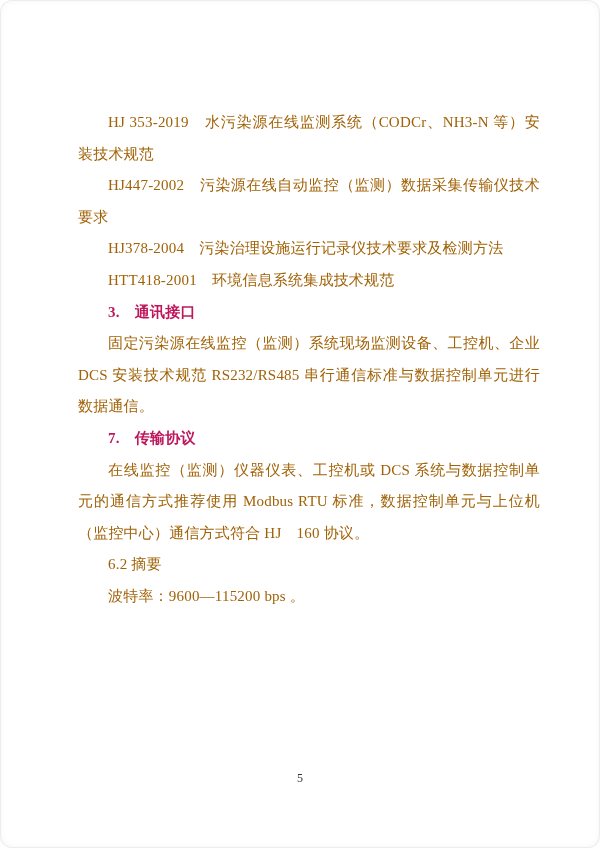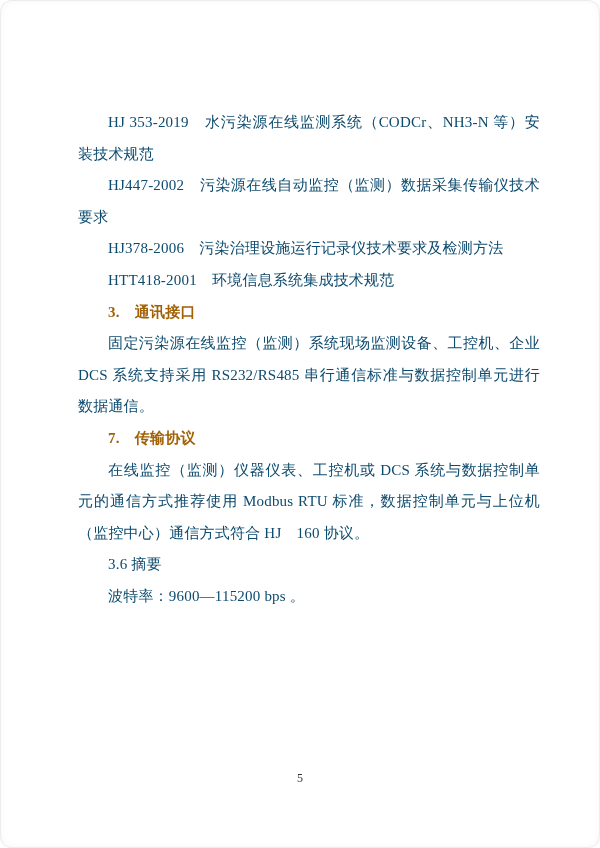--- a/index.html
+++ b/index.html
@@ -24,29 +24,29 @@
     position: absolute;
     left: 78px;
     top: 107px;
     width: 462px;
   }
   .content p {
     margin: 0;
     padding: 0;
     font-size: 15px;
     line-height: 31.6px;
-    color: #0c4a6e;
+    color: #a16207;
     text-align: justify;
     text-indent: 2em;
     letter-spacing: 0.2px;
     word-break: break-word;
   }
   .content p.heading {
     font-weight: bold;
-    color: #a16207;
+    color: #be185d;
     text-align: left;
   }
   .page-footer {
     position: absolute;
     left: 0;
     top: 768px;
     width: 600px;
     text-align: center;
     font-size: 12px;
     line-height: 20px;
@@ -54,23 +54,23 @@
     font-family: "Liberation Serif", "DejaVu Serif", serif;
   }
 </style>
 </head>
 <body>
 
 <div class="page">
   <div class="content">
     <p>HJ 353-2019　水污染源在线监测系统（CODCr、NH3-N 等）安装技术规范</p>
     <p>HJ447-2002　污染源在线自动监控（监测）数据采集传输仪技术要求</p>
-    <p>HJ378-2006　污染治理设施运行记录仪技术要求及检测方法</p>
+    <p>HJ378-2004　污染治理设施运行记录仪技术要求及检测方法</p>
     <p>HTT418-2001　环境信息系统集成技术规范</p>
     <p class="heading">3.　通讯接口</p>
-    <p>固定污染源在线监控（监测）系统现场监测设备、工控机、企业 DCS 系统支持采用 RS232/RS485 串行通信标准与数据控制单元进行数据通信。</p>
+    <p>固定污染源在线监控（监测）系统现场监测设备、工控机、企业 DCS 安装技术规范 RS232/RS485 串行通信标准与数据控制单元进行数据通信。</p>
     <p class="heading">7.　传输协议</p>
     <p>在线监控（监测）仪器仪表、工控机或 DCS 系统与数据控制单元的通信方式推荐使用 Modbus RTU 标准，数据控制单元与上位机（监控中心）通信方式符合 HJ　160 协议。</p>
-    <p>3.6 摘要</p>
+    <p>6.2 摘要</p>
     <p>波特率：9600—115200 bps 。</p>
   </div>
   <div class="page-footer">5</div>
 </div>
 
 </body></html>

